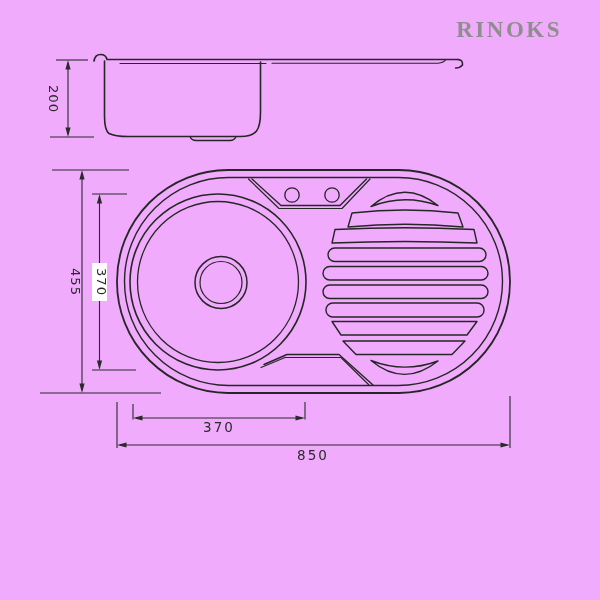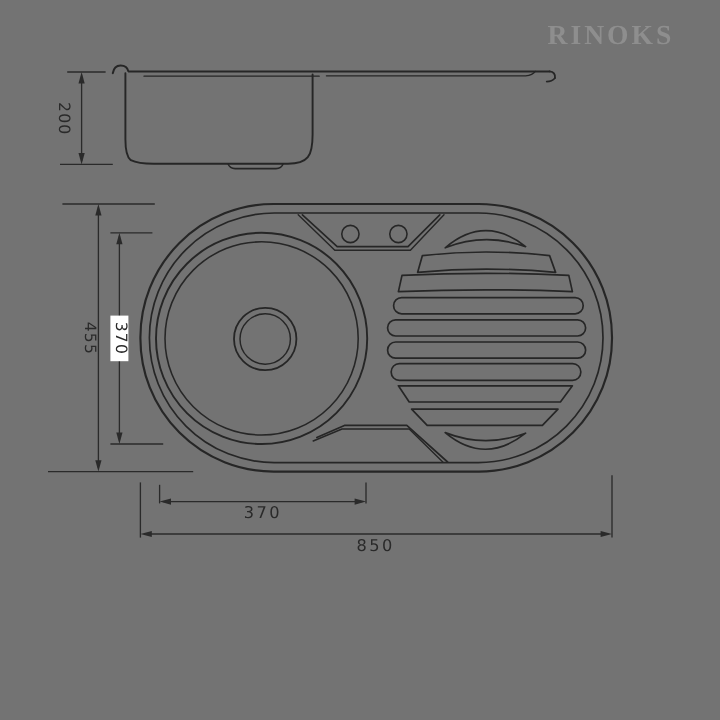--- a/index.html
+++ b/index.html
@@ -1,16 +1,16 @@
 <!DOCTYPE html>
 <html><head>
 <meta charset="utf-8">
 <style>
   html,body{margin:0;padding:0;background:#fff;}
-  #stage{position:relative;width:600px;height:600px;background:#737373;overflow:hidden;
+  #stage{position:relative;width:600px;height:600px;background:#f0abfc;overflow:hidden;
          font-family:"DejaVu Sans","Liberation Sans",sans-serif;}
   svg{display:block;}
   text{user-select:none;}
   .dim-text{font-size:13.5px;letter-spacing:2px;}
   .dim-text-v{font-size:13px;letter-spacing:1px;}
   .logo-text{font-family:"Liberation Serif","DejaVu Serif",serif;font-weight:bold;
              font-size:23px;letter-spacing:2.5px;}
 </style>
 </head>
 <body>

